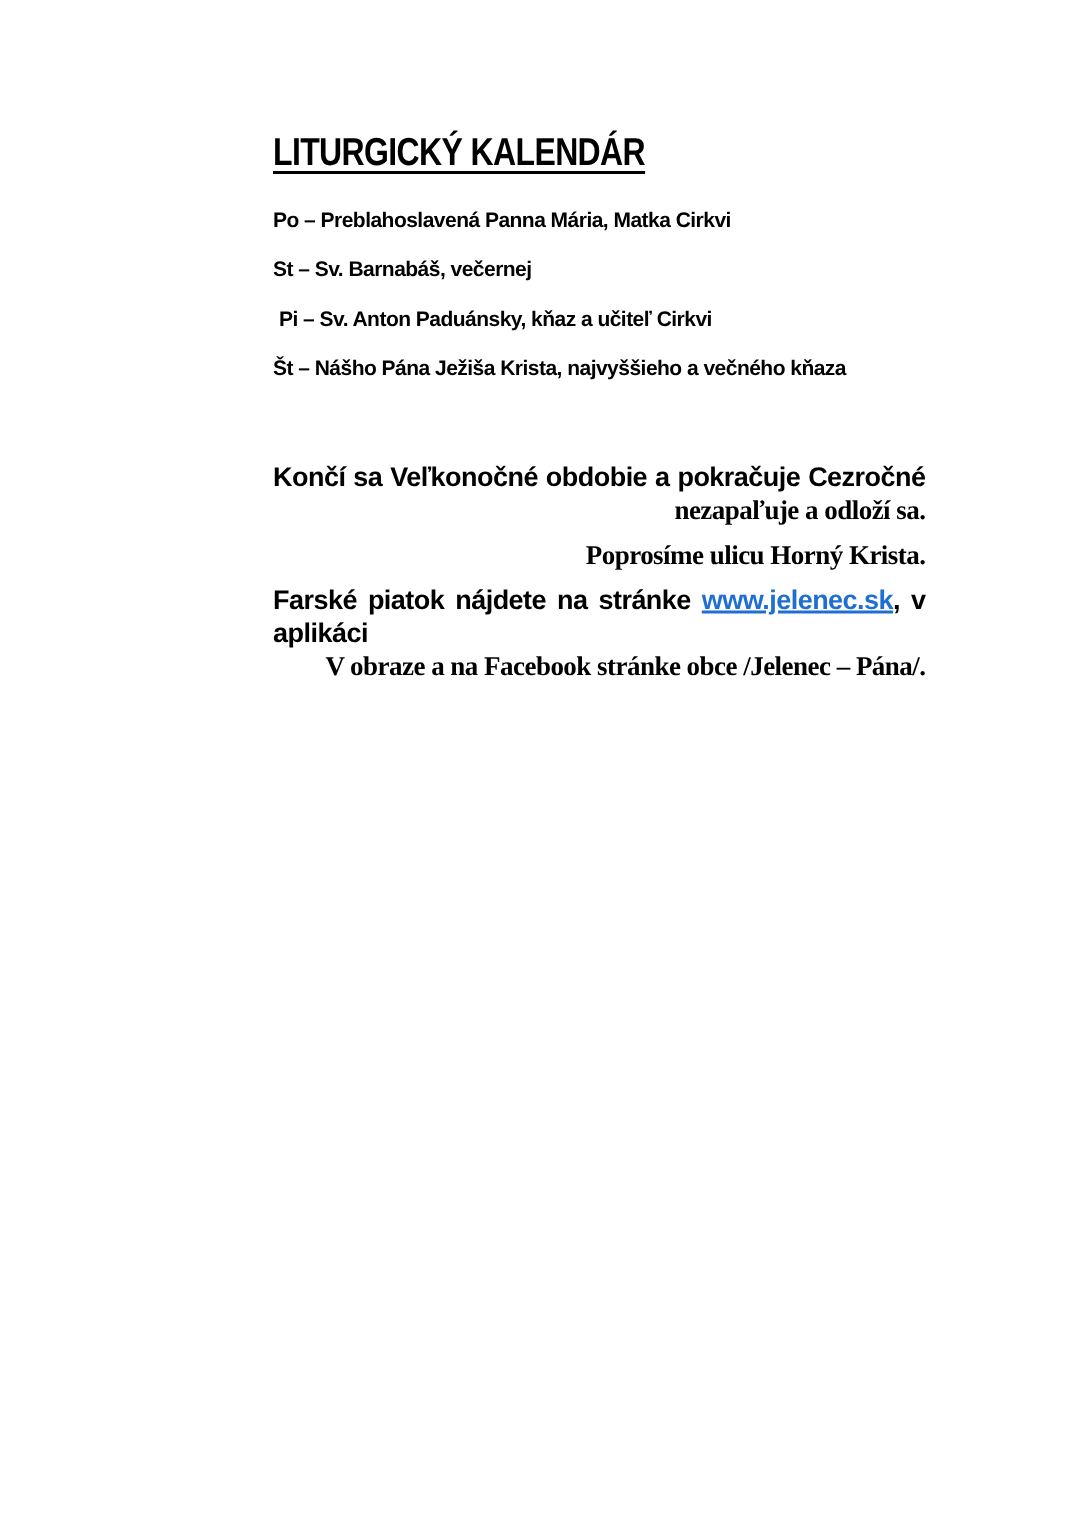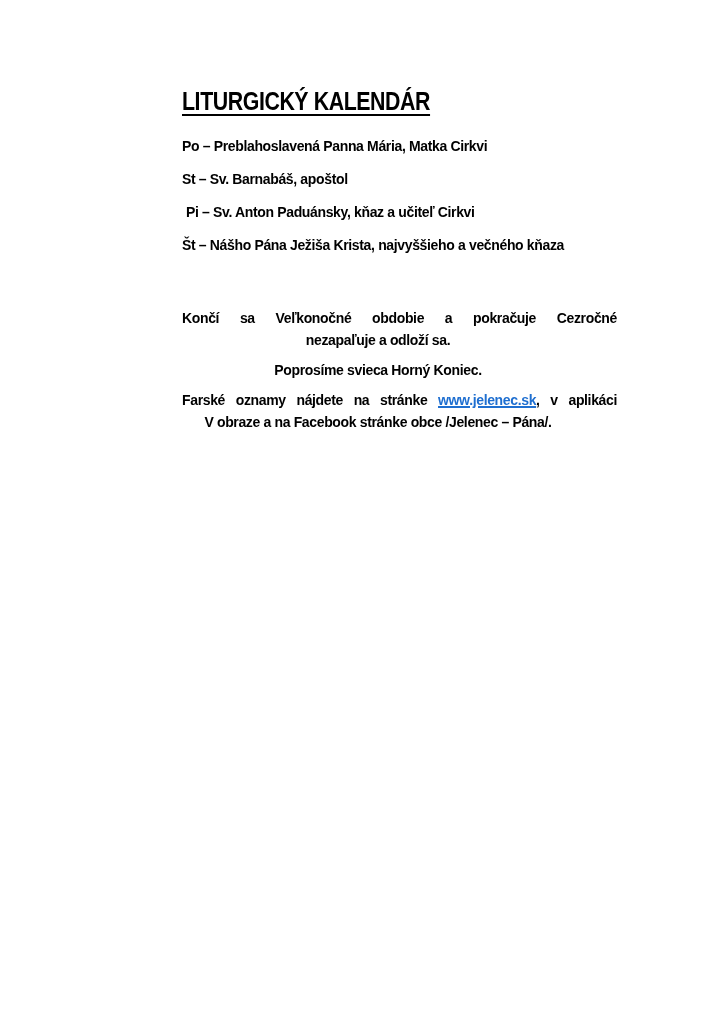--- a/index.html
+++ b/index.html
@@ -25,60 +25,60 @@
     text-decoration: underline; text-decoration-thickness: 2px; text-underline-offset: 4px;
   }
   .calendar { margin-top: 20px; }
   .cal-entry {
     margin-left: 43px; font-size: 14px; line-height: 20px;
     letter-spacing: -0.35px; white-space: nowrap;
   }
   .cal-entry + .cal-entry { margin-top: 13px; }
   .cal-entry.shift { margin-left: 47px; }
   .paragraphs { margin-top: 52px; }
-  .para { margin-bottom: 8px; font-size: 14px; letter-spacing: -0.35px; }
+  .para { margin-bottom: 8px; font-size: 18px; letter-spacing: -0.35px; }
   .ln { line-height: 22px; text-align: justify; text-justify: inter-word; }
   .ln.jst { text-align-last: justify; }
   .ln.first { padding-left: 43px; }
-  .ln.last { text-align: center; text-align-last: auto; white-space: pre-wrap; }
+  .ln.last { text-align: right; text-align-last: auto; white-space: pre-wrap; font-family: Liberation Serif, serif; }
   .weblink {
     color: var(--link-color);
     text-decoration: underline; text-decoration-thickness: 1.5px;
     cursor: pointer;
   }
 </style>
 </head>
 <body>
 
 <div class="page">
   <div class="content">
 
     <h1 class="doc-title">LITURGICKÝ KALENDÁR</h1>
 
     <div class="calendar">
       <div class="cal-entry">Po – Preblahoslavená Panna Mária, Matka Cirkvi</div>
-      <div class="cal-entry">St – Sv. Barnabáš, apoštol</div>
+      <div class="cal-entry">St – Sv. Barnabáš, večernej</div>
       <div class="cal-entry shift">Pi – Sv. Anton Paduánsky, kňaz a učiteľ Cirkvi</div>
       <div class="cal-entry">Št – Nášho Pána Ježiša Krista, najvyššieho a večného kňaza</div>
     </div>
 
     <div class="paragraphs">
 
       <div class="para">
         <div class="ln jst first">Končí sa Veľkonočné obdobie a pokračuje Cezročné</div>
         <div class="ln last">nezapaľuje a odloží sa.</div>
       </div>
 
       <div class="para">
-        <div class="ln last">Poprosíme svieca Horný Koniec.</div>
+        <div class="ln last">Poprosíme ulicu Horný Krista.</div>
       </div>
 
 
       <div class="para">
         <div class="ln jst first">
-          <span>Farské oznamy nájdete na stránke </span><a class="weblink">www.jelenec.sk</a><span>, v aplikáci</span>
+          <span>Farské piatok nájdete na stránke </span><a class="weblink">www.jelenec.sk</a><span>, v aplikáci</span>
         </div>
         <div class="ln last">V obraze a na Facebook stránke obce /Jelenec – Pána/.</div>
       </div>
 
     </div>
   </div>
 </div>
 
 </body></html>

